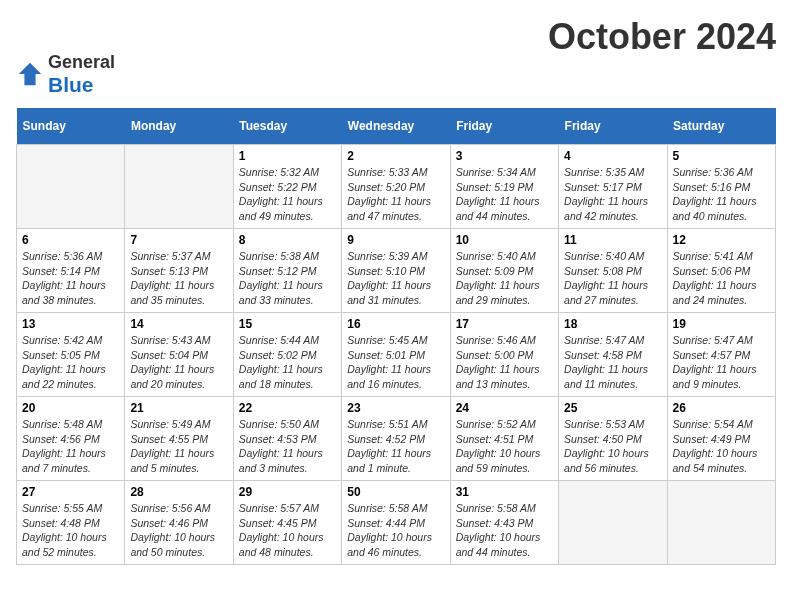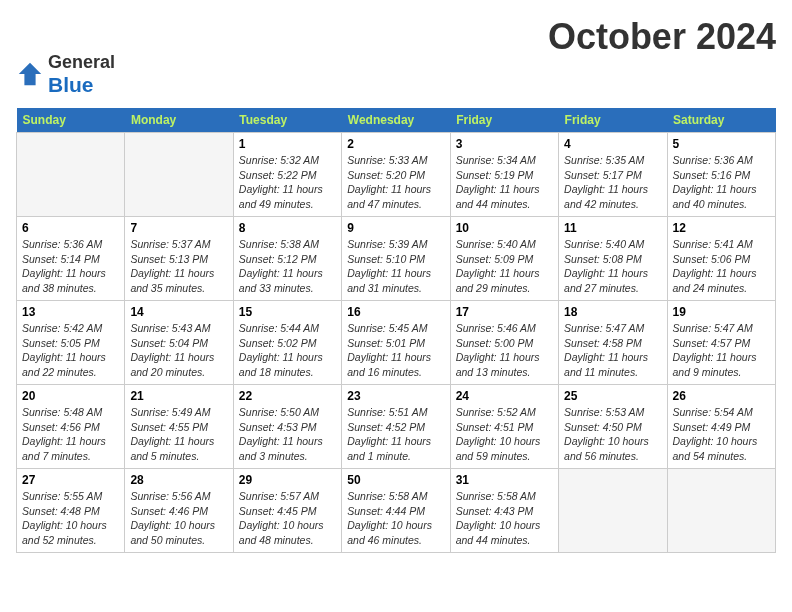--- a/index.html
+++ b/index.html
@@ -54,23 +54,23 @@
       font-size: 15px;
       color: #555;
     }
     .calendar {
       width: 100%;
       border-collapse: collapse;
       font-size: 11px;
     }
     .calendar th {
       background: #2a6ebb;
-      color: #bef264;
+      color: #ffffff;
       text-align: left;
-      padding: 5px 6px;
+      padding: 11px 6px;
       font-size: 12px;
       font-weight: bold;
     }
     .calendar td {
       border: 1px solid #ccc;
       vertical-align: top;
       padding: 4px 5px;
       width: 107px;
       min-height: 80px;
     }

